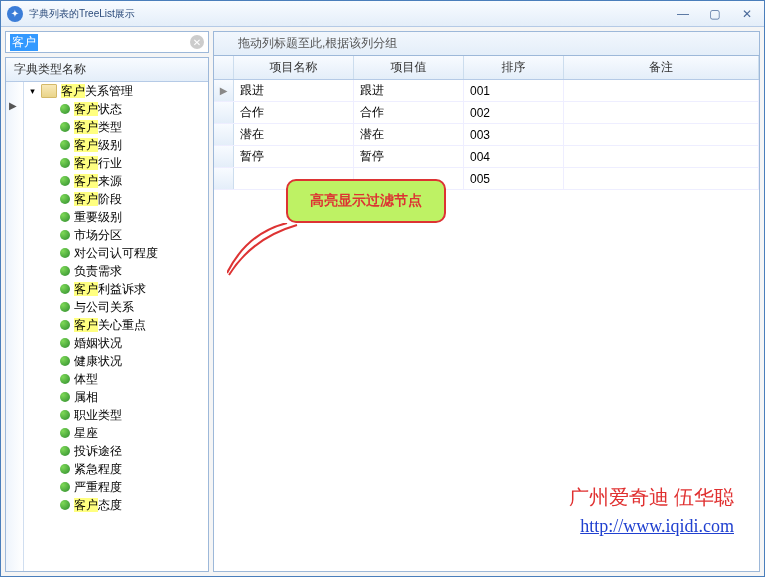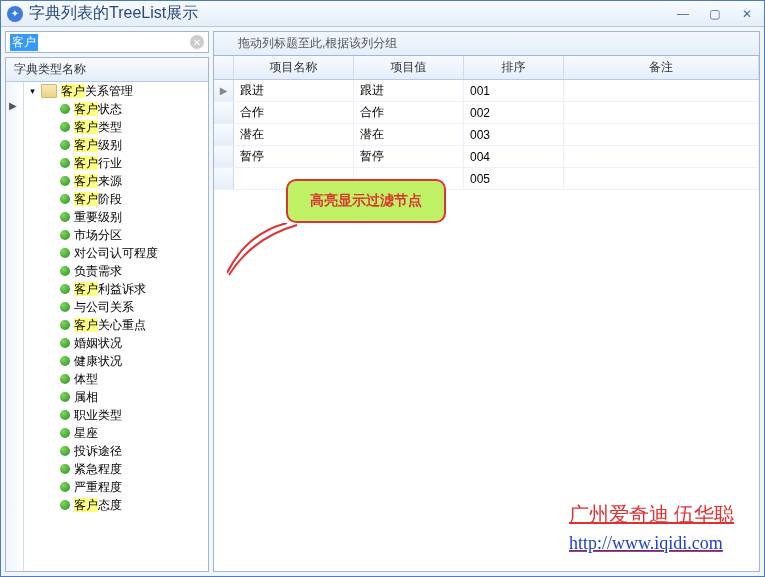--- a/index.html
+++ b/index.html
@@ -1,20 +1,20 @@
 <!DOCTYPE html>
 <html><head>
 <meta charset="utf-8">
 <style>
 * { box-sizing: border-box; margin: 0; padding: 0; }
 body { font-family: "Microsoft YaHei", SimSun, sans-serif; font-size: 12px; background: #fff; }
 .window { width: 765px; height: 577px; border: 1px solid #4a7ebb; background: #f5f5f5; position: relative; }
 .titlebar { height: 26px; background: linear-gradient(#f8fbff, #e4eef9); border-bottom: 1px solid #b5cae6; display: flex; align-items: center; padding: 0 6px; }
 .titlebar .app-icon { width: 16px; height: 16px; background: #3b7dd8; border-radius: 50%; margin-right: 6px; display: flex; align-items: center; justify-content: center; color: #fff; font-size: 10px; }
-.titlebar .title { color: #2a4a7a; font-size: 16px; flex: 1; }
+.titlebar .title { color: #2a4a7a; font-size: 10px; flex: 1; }
 .winbtns { display: flex; gap: 10px; }
 .winbtn { width: 22px; height: 16px; display: flex; align-items: center; justify-content: center; color: #4a6a9a; font-size: 12px; cursor: pointer; }
 .content { display: flex; height: calc(100% - 26px); padding: 4px; gap: 4px; }
 .left-panel { width: 204px; display: flex; flex-direction: column; gap: 4px; }
 .search-box { height: 22px; background: #fff; border: 1px solid #9db8d9; display: flex; align-items: center; padding: 0 4px; }
 .search-text { background: #3399ff; color: #fff; padding: 0 2px; }
 .clear-icon { width: 14px; height: 14px; border-radius: 50%; background: #ccc; color: #fff; display: flex; align-items: center; justify-content: center; font-size: 10px; cursor: pointer; }
 .tree-container { flex: 1; background: #fff; border: 1px solid #9db8d9; display: flex; flex-direction: column; overflow: hidden; }
 .tree-header { height: 24px; background: linear-gradient(#f8fbff, #e4eef9); border-bottom: 1px solid #b5cae6; display: flex; align-items: center; padding: 0 8px; color: #333; }
 .tree-body { flex: 1; overflow: auto; position: relative; }
@@ -33,21 +33,21 @@
 .grid-container { flex: 1; background: #fff; border: 1px solid #9db8d9; overflow: auto; position: relative; }
 .grid-header { display: flex; height: 24px; background: linear-gradient(#f8fbff, #e4eef9); border-bottom: 1px solid #b5cae6; position: sticky; top: 0; }
 .grid-header .spacer, .grid-row .spacer { width: 20px; border-right: 1px solid #cde; background: linear-gradient(#f8fbff,#e4eef9); }
 .col { border-right: 1px solid #cde; display: flex; align-items: center; justify-content: center; color: #333; }
 .c1 { width: 120px; } .c2 { width: 110px; } .c3 { width: 100px; } .c4 { flex: 1; min-width: 140px; }
 .grid-row { display: flex; height: 22px; border-bottom: 1px solid #eef; }
 .grid-row .spacer { background: linear-gradient(#f8fbff,#e4eef9); display:flex; align-items:center; justify-content:center; color:#888; font-size:10px; }
 .grid-row .cell { border-right: 1px solid #eef; display: flex; align-items: center; padding: 0 6px; }
 .callout { position: absolute; left: 285px; top: 178px; width: 160px; height: 44px; border: 2px solid #d33; border-radius: 10px; display: flex; align-items: center; justify-content: center; color: #d33; font-weight: bold; font-size: 14px; background: #bef264; }
 .callout-tail { position: absolute; left: 226px; top: 222px; width: 80px; height: 60px; }
-.watermark { position: absolute; right: 30px; bottom: 20px; text-align: left; color: #e03030; font-family: SimSun, serif; font-size: 20px; line-height: 1.4; text-decoration: underline; }
+.watermark { position: absolute; right: 30px; bottom: 37px; text-align: right; color: #e03030; font-family: SimSun, serif; font-size: 20px; line-height: 1.4; }
 .watermark a { color: #2040d0; text-decoration: underline; font-size: 18px; }
 ::-webkit-scrollbar { width: 16px; height: 16px; }
 ::-webkit-scrollbar-track { background: #eef4fc; }
 ::-webkit-scrollbar-thumb { background: #c0d4ec; border: 1px solid #9db8d9; }
 </style>
 </head>
 <body>
 
 <div class="window">
   <div class="titlebar">

